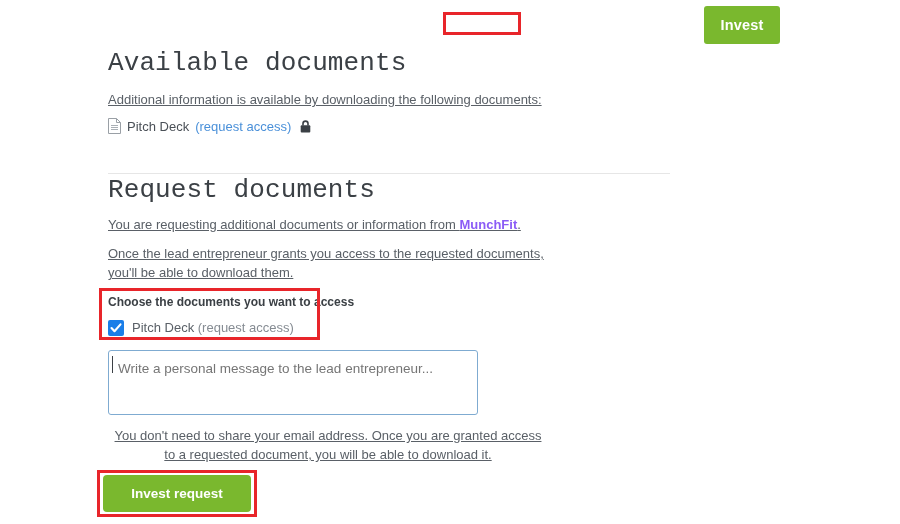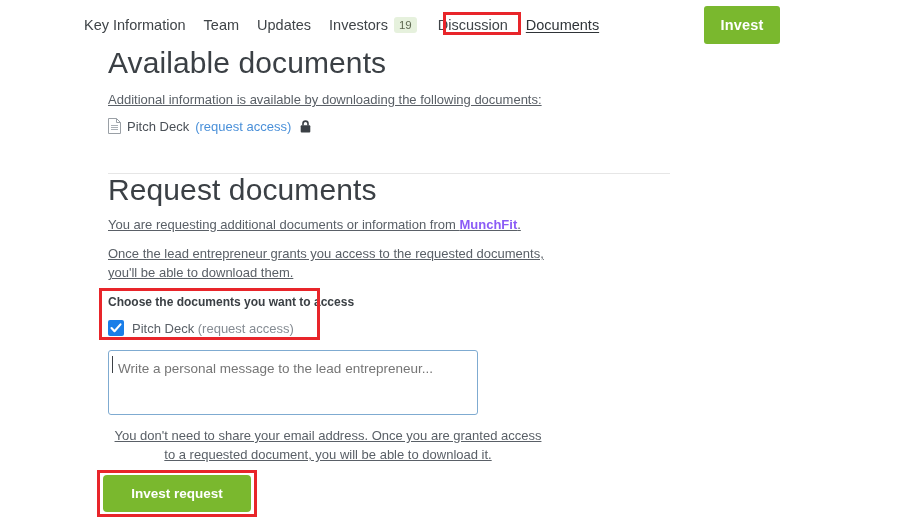--- a/index.html
+++ b/index.html
@@ -72,25 +72,26 @@
     color: #ffffff;
     font-size: 14.5px;
     font-weight: bold;
     font-family: "Liberation Sans", sans-serif;
     cursor: pointer;
     letter-spacing: .2px;
   }
 
   h2.section-title {
     margin: 0;
-    font-size: 30px;
+    font-size: 26px;
     font-weight: normal;
     color: #3b4045;
     line-height: 28px;
     letter-spacing: .1px;
+    font-family: Liberation Mono, monospace;
   }
 
   p.body-text {
     margin: 0;
     font-size: 13px;
     color: #5a6067;
     line-height: 19px;
     text-decoration: underline;
   }
 
@@ -115,21 +116,20 @@
 
   
   .choose-label {
     font-size: 12px;
     font-weight: bold;
     color: #3b4045;
     line-height: 16px;
   }
   .check-row {
     display: flex;
-    align-items: center;
     gap: 8px;
     font-size: 13px;
     color: #5a6067;
   }
   .checkbox {
     width: 16px; height: 16px;
     background: #1a7ee8;
     border-radius: 2px;
     position: relative;
     flex: none;
@@ -177,31 +177,20 @@
 
   .abs { position: absolute; }
 </style>
 </head>
 <body>
 
 <div id="root">
 
   <div class="topbar">
 
-    <div class="nav">
-      <span class="nav-item">Key Information</span>
-      <span class="nav-item">Team</span>
-      <span class="nav-item">Updates</span>
-      <span class="nav-item" style="display:inline-flex;align-items:center;gap:5px;">
-        <span>Investors</span>
-        <span class="nav-badge">19</span>
-      </span>
-      <span class="nav-item">Discussion</span>
-      <span class="nav-item active">Documents</span>
-    </div>
 
     <div class="redbox" style="left:443px; top:12px; width:78px; height:23px;"></div>
 
     <button class="invest-btn">Invest</button>
   </div>
 
   <h2 class="section-title abs" style="left:108px; top:49px;">Available documents</h2>
 
   <p class="body-text abs" style="left:108px; top:90px;">Additional information is available by downloading the following documents:</p>
 

